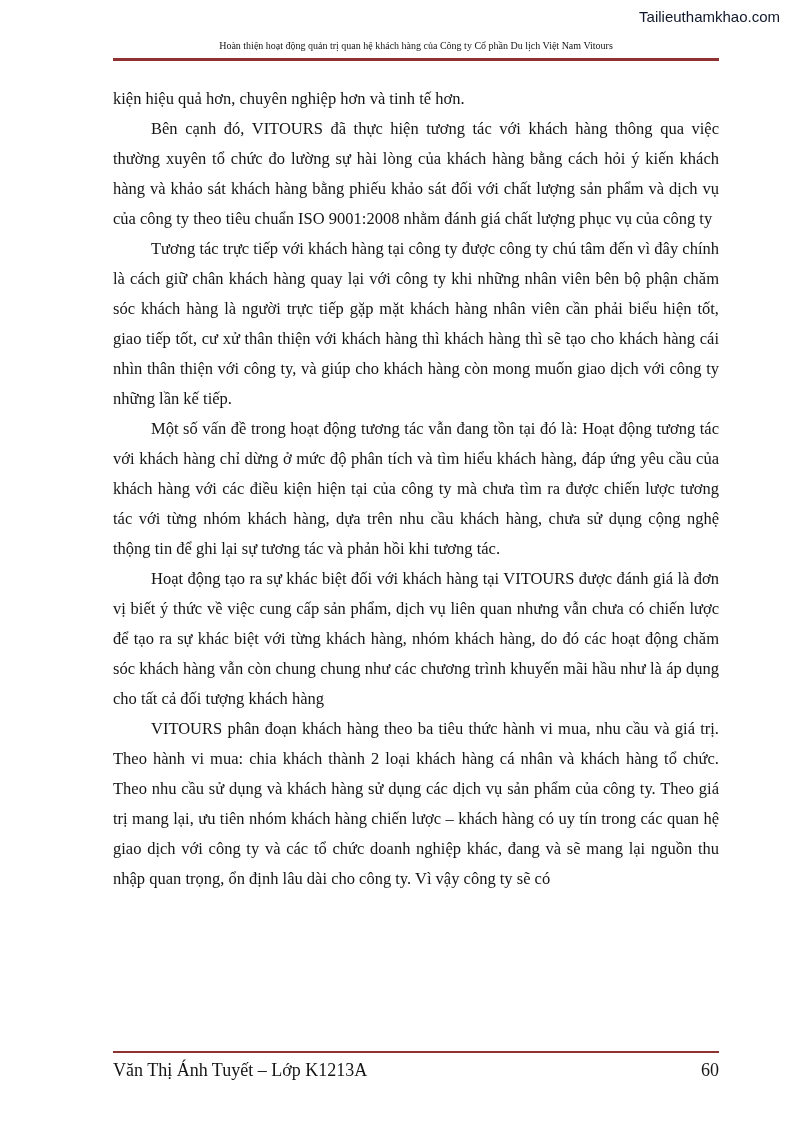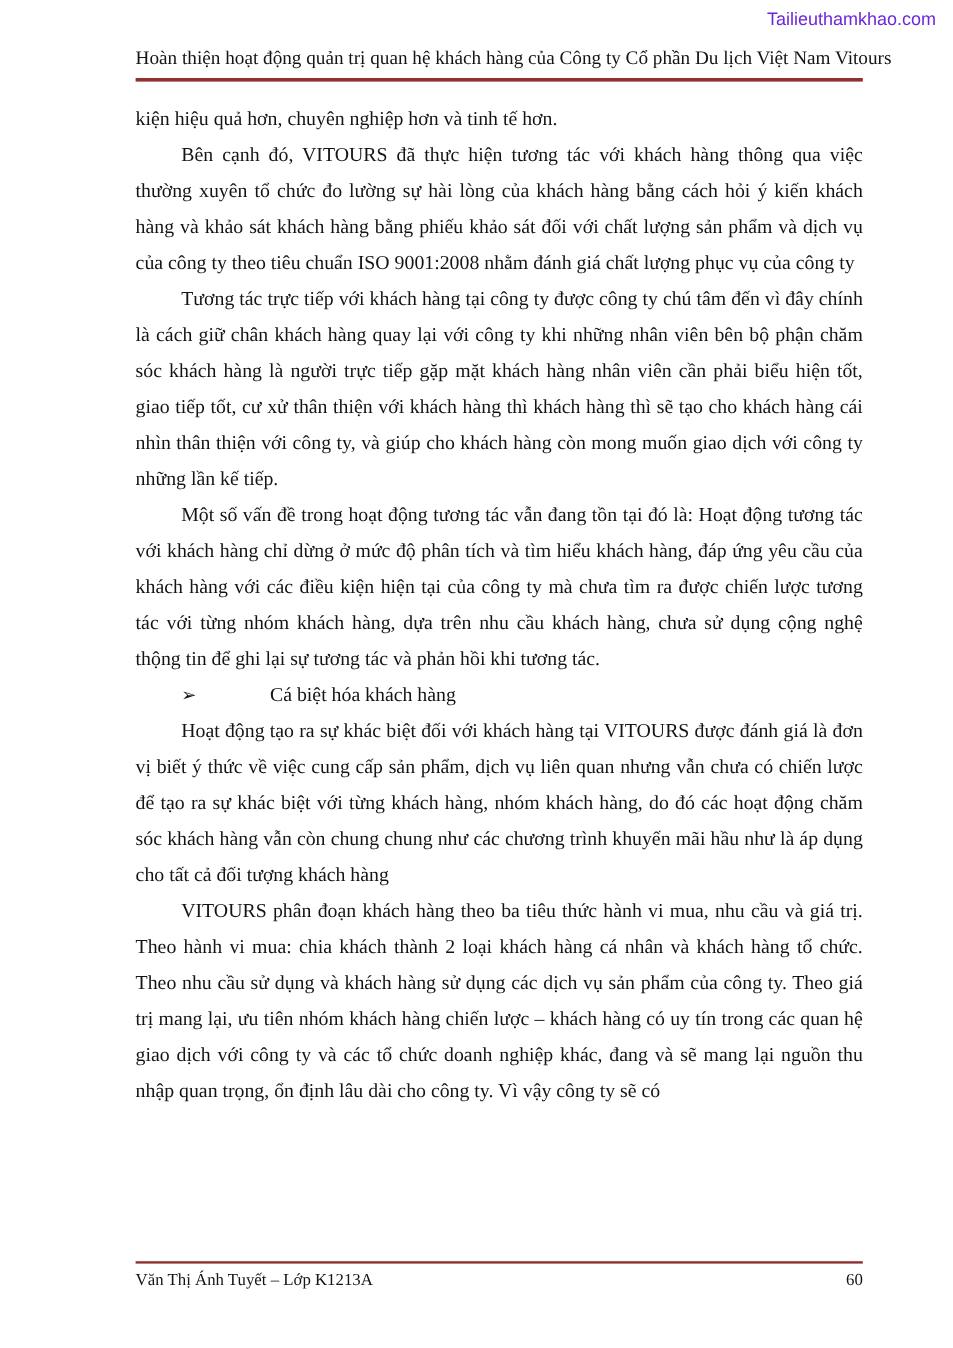--- a/index.html
+++ b/index.html
@@ -12,30 +12,30 @@
     font-family: "Liberation Serif", "DejaVu Serif", serif;
     color: #141414;
     overflow: hidden;
   }
   .watermark {
     position: absolute;
     top: 8px;
     right: 14px;
     font-family: "Liberation Sans", "DejaVu Sans", sans-serif;
     font-size: 15px;
-    color: #6d28d9;
+    color: #0f172a;
   }
   .page-header {
     position: absolute;
     top: 40px;
     left: 113px;
     width: 606px;
   }
   .header-title {
-    font-size: 16px;
+    font-size: 10px;
     text-align: center;
     white-space: nowrap;
     padding-bottom: 7px;
   }
   .header-rule {
     height: 3px;
     background: #8f3130;
   }
   .content {
     position: absolute;
@@ -69,21 +69,21 @@
   }
   .footer-rule {
     height: 2px;
     background: #8f3130;
   }
   .footer-row {
     display: flex;
     justify-content: space-between;
     align-items: baseline;
     padding-top: 7px;
-    font-size: 14px;
+    font-size: 18px;
   }
 </style>
 </head>
 <body>
 
 <div class="page">
 
   <div class="watermark">Tailieuthamkhao.com</div>
 
   <header class="page-header">
@@ -95,23 +95,20 @@
 
     <p class="para plain">kiện hiệu quả hơn, chuyên nghiệp hơn và tinh tế hơn.</p>
 
     <p class="para indent">Bên cạnh đó, VITOURS đã thực hiện tương tác với khách hàng thông qua việc thường xuyên tổ chức đo lường sự hài lòng của khách hàng bằng cách hỏi ý kiến khách hàng và khảo sát khách hàng bằng phiếu khảo sát đối với chất lượng sản phẩm và dịch vụ của công ty theo tiêu chuẩn ISO 9001:2008 nhằm đánh giá chất lượng phục vụ của công ty</p>
 
 
     <p class="para indent">Tương tác trực tiếp với khách hàng tại công ty được công ty chú tâm đến vì đây chính là cách giữ chân khách hàng quay lại với công ty khi những nhân viên bên bộ phận chăm sóc khách hàng là người trực tiếp gặp mặt khách hàng nhân viên cần phải biểu hiện tốt, giao tiếp tốt, cư xử thân thiện với khách hàng thì khách hàng thì sẽ tạo cho khách hàng cái nhìn thân thiện với công ty, và giúp cho khách hàng còn mong muốn giao dịch với công ty những lần kế tiếp.</p>
 
     <p class="para indent">Một số vấn đề trong hoạt động tương tác vẫn đang tồn tại đó là: Hoạt động tương tác với khách hàng chỉ dừng ở mức độ phân tích và tìm hiểu khách hàng, đáp ứng yêu cầu của khách hàng với các điều kiện hiện tại của công ty mà chưa tìm ra được chiến lược tương tác với từng nhóm khách hàng, dựa trên nhu cầu khách hàng, chưa sử dụng cộng nghệ thộng tin để ghi lại sự tương tác và phản hồi khi tương tác.</p>
 
-    <p class="para list-line">
-      <span class="arrow-marker">➢</span><span>Cá biệt hóa khách hàng</span>
-    </p>
 
     <p class="para indent">Hoạt động tạo ra sự khác biệt đối với khách hàng tại VITOURS được đánh giá là đơn vị biết ý thức về việc cung cấp sản phẩm, dịch vụ liên quan nhưng vẫn chưa có chiến lược để tạo ra sự khác biệt với từng khách hàng, nhóm khách hàng, do đó các hoạt động chăm sóc khách hàng vẫn còn chung chung như các chương trình khuyến mãi hầu như là áp dụng cho tất cả đối tượng khách hàng</p>
 
     <p class="para indent">VITOURS phân đoạn khách hàng theo ba tiêu thức hành vi mua, nhu cầu và giá trị. Theo hành vi mua: chia khách thành 2 loại khách hàng cá nhân và khách hàng tổ chức. Theo nhu cầu sử dụng và khách hàng sử dụng các dịch vụ sản phẩm của công ty. Theo giá trị mang lại, ưu tiên nhóm khách hàng chiến lược – khách hàng có uy tín trong các quan hệ giao dịch với công ty và các tổ chức doanh nghiệp khác, đang và sẽ mang lại nguồn thu nhập quan trọng, ổn định lâu dài cho công ty. Vì vậy công ty sẽ có</p>
 
   </main>
 
   <footer class="page-footer">
     <div class="footer-rule"></div>
     <div class="footer-row">

